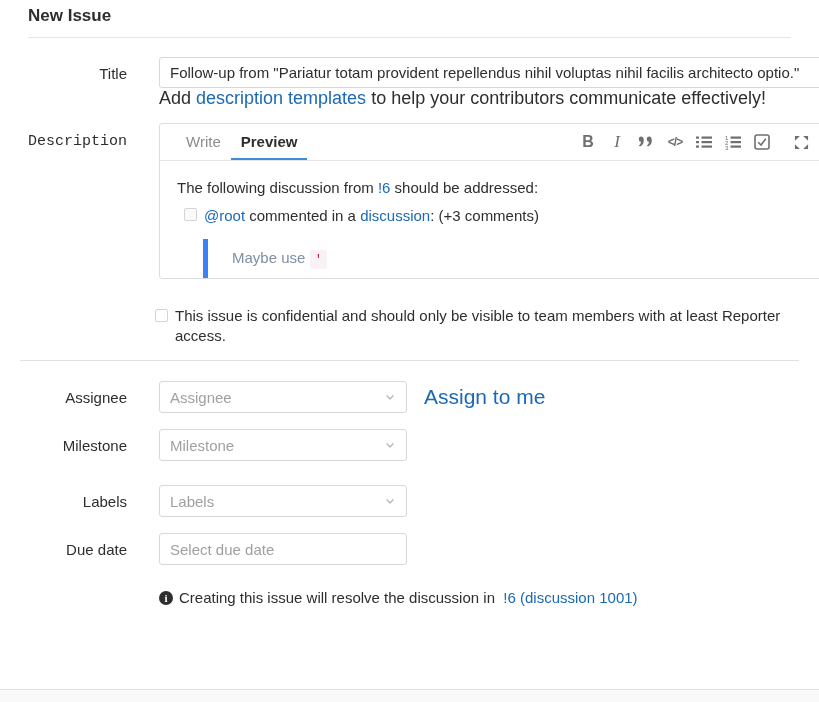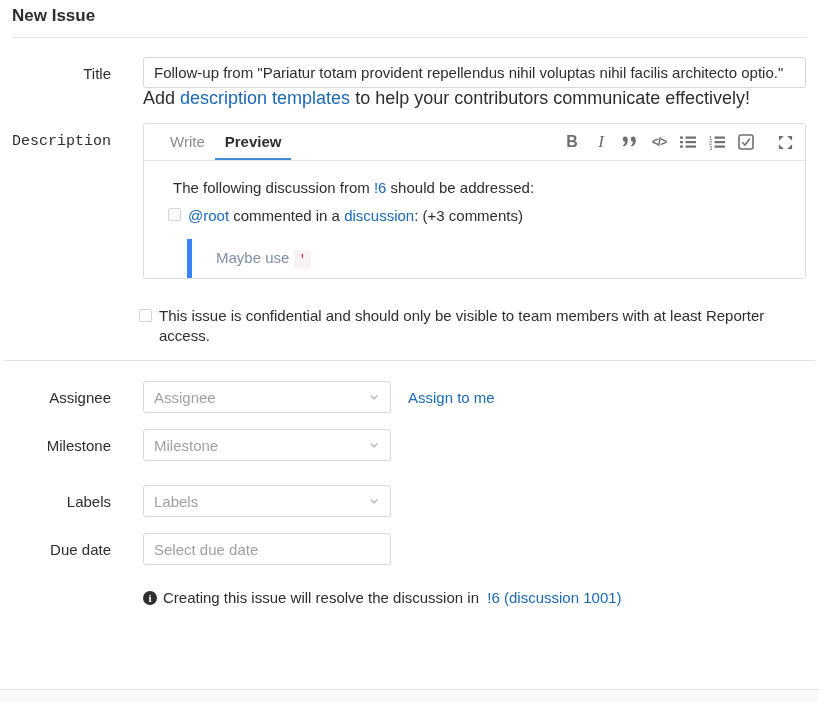--- a/index.html
+++ b/index.html
@@ -7,21 +7,21 @@
   body {
     width: 819px; height: 702px;
     background: #fff;
     font-family: "Liberation Sans", sans-serif;
     color: #2e2e2e;
     font-size: 15px;
     position: relative;
     overflow: hidden;
   }
   a { color: #1b69b6; text-decoration: none; }
-  .page { padding: 0 12px; }
+  .page { padding: 0 28px; }
 
   .page-title { font-size: 17px; font-weight: 700; margin: 0; padding-top: 6px; }
   hr.title-divider { border: none; border-top: 1px solid #e5e5e5; margin: 11px 0 19px 0; }
   hr.section-divider { border: none; border-top: 1px solid #e1e1e1; margin: 14px -8px 20px -8px; }
 
   .form-row { display: flex; }
   .form-label {
     flex: 0 0 99px; width: 99px; margin-right: 32px;
     text-align: right; color: #2e2e2e; line-height: 19px;
   }
@@ -55,21 +55,21 @@
     color: #8c8c8c; border-bottom: 2px solid transparent; cursor: pointer;
   }
   .md-tab.active { color: #2e2e2e; font-weight: 700; border-bottom-color: #418cd8; }
   .md-toolbar { margin-left: auto; display: flex; align-items: center; gap: 13px; color: #6f6f6f; }
   .tb-btn { display: inline-flex; align-items: center; justify-content: center; min-width: 16px; height: 20px; cursor: pointer; }
   .tb-bold { font-weight: 700; font-size: 16px; }
   .tb-italic { font-family: "Liberation Serif", serif; font-style: italic; font-size: 17px; }
   .tb-code { font-size: 12px; font-weight: 700; letter-spacing: -1px; }
   .tb-sep { margin-left: 10px; }
   .md-preview { padding: 17px 13px; font-size: 15px; line-height: 19px; }
-  .md-preview p { margin: 0 0 9px 16px; }
+  .md-preview p { margin: 0 0 9px 4px; }
   .task-item { margin-left: 11px; display: flex; align-items: flex-start; }
   .checkbox-box {
     display: inline-block; width: 13px; height: 13px;
     border: 1px solid #d4d4d4; border-radius: 2px; background: #fafafa;
     margin-right: 7px; margin-top: 2px; flex: 0 0 13px;
   }
   blockquote.md-quote {
     margin: 14px 0 0 30px; padding: 9px 0 9px 24px;
     border-left: 5px solid #3b82f6; color: #7f8fa4;
   }
@@ -94,21 +94,21 @@
     display: flex; align-items: center; justify-content: space-between;
     padding: 0 10px; color: #a0a0a0; font-size: 15px; cursor: pointer;
   }
   .date-input {
     width: 248px; height: 32px;
     border: 1px solid #d8d8d8; border-radius: 3px;
     padding: 0 10px; font-size: 15px; font-family: "Liberation Sans", sans-serif;
     outline: none;
   }
   .date-input::placeholder { color: #a0a0a0; }
-  .side-link { margin-left: 17px; font-size: 15px; }
+  .side-link { margin-left: 17px; font-size: 21px; }
 
   
   .note-row { margin-top: 24px; padding-left: 131px; display: flex; align-items: center; }
   .info-icon {
     width: 14px; height: 14px; border-radius: 50%; background: #2e2e2e;
     color: #fff; font-family: "Liberation Serif", serif; font-weight: 700;
     font-size: 11px; line-height: 14px; text-align: center;
     display: inline-block; margin-right: 6px; flex: 0 0 14px;
   }
 

